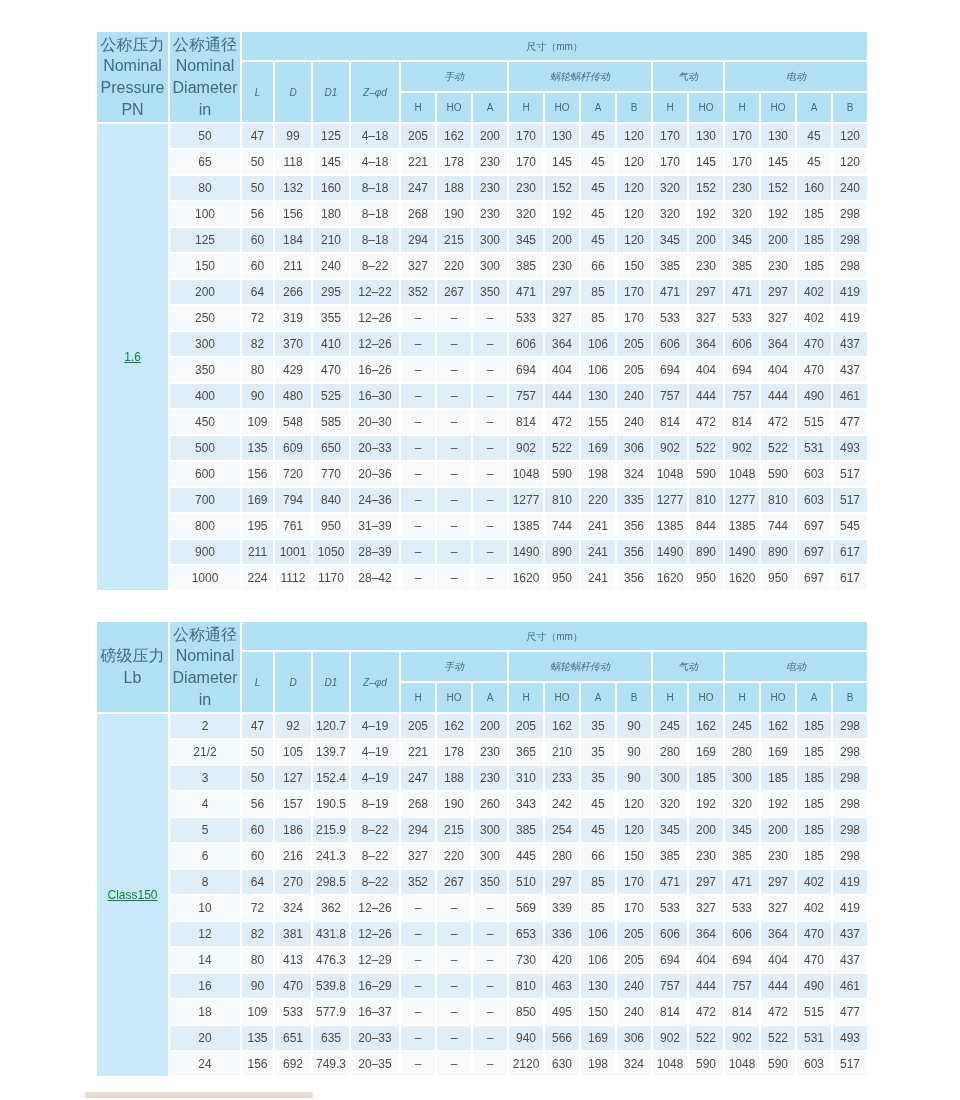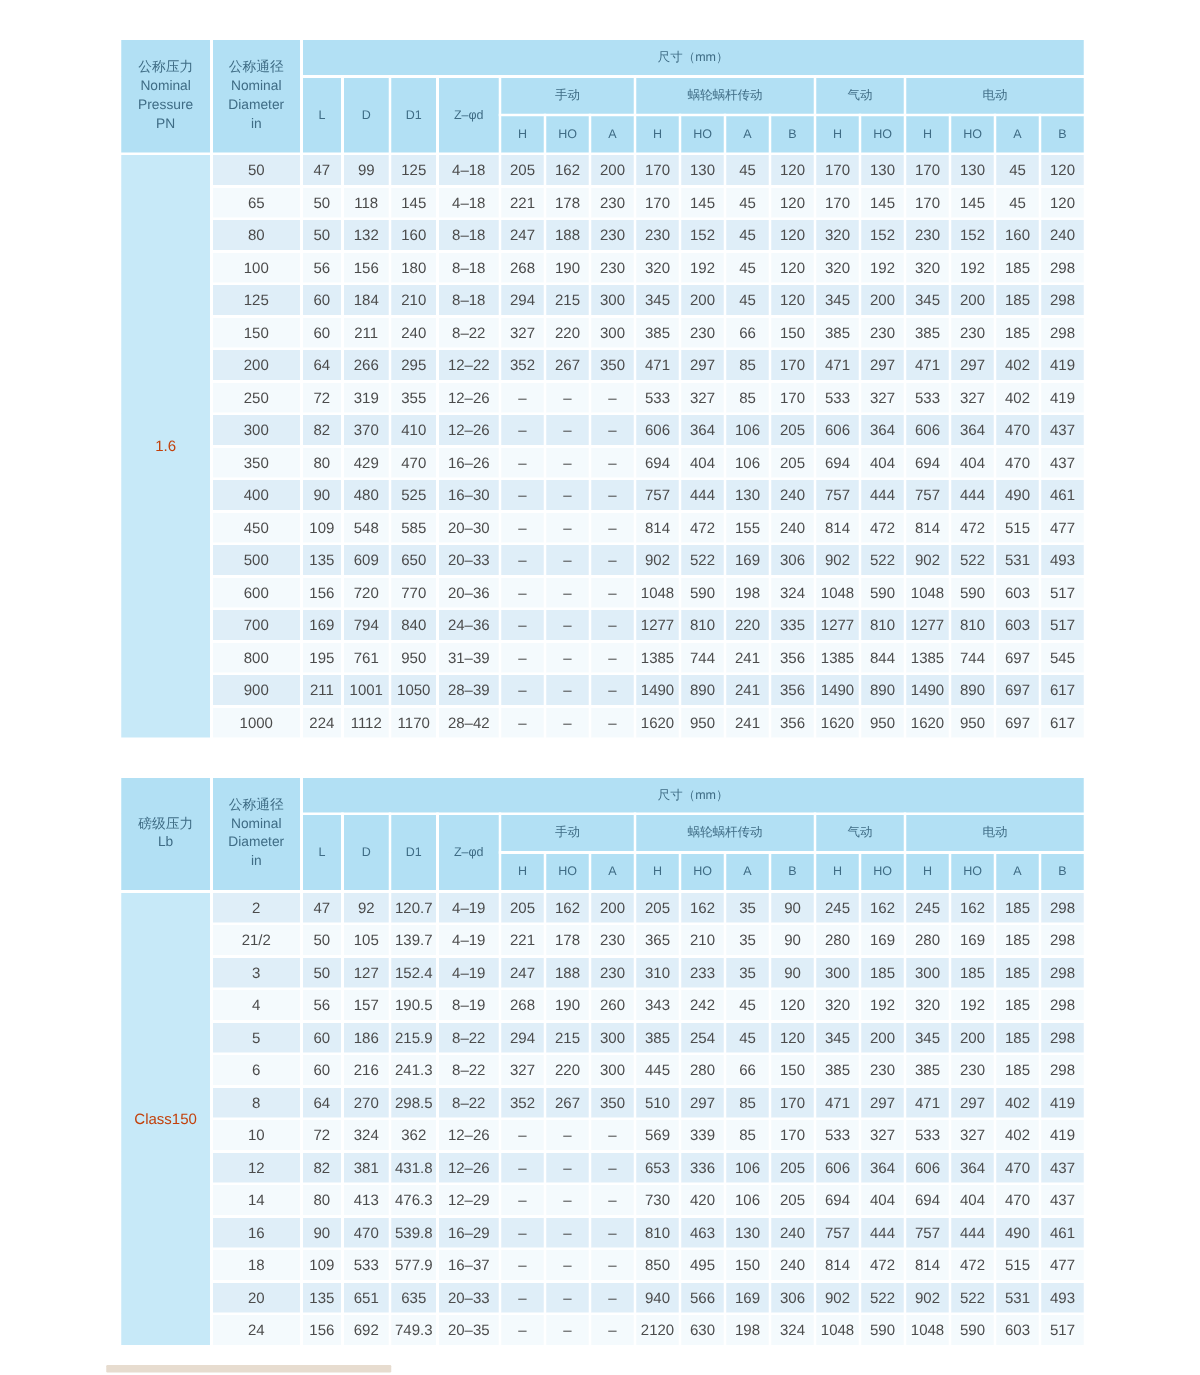--- a/index.html
+++ b/index.html
@@ -15,28 +15,28 @@
   th,td{
     border:2px solid #ffffff;
     padding:0;margin:0;
     text-align:center;vertical-align:middle;
     font-weight:normal;
     overflow:hidden;white-space:nowrap;
   }
   thead th{
     background:#b2e0f4;color:#3f6c85;font-size:10px;line-height:1.3;
   }
-  th.corner{white-space:pre-line;font-size:11px;line-height:1.35;}
+  th.corner{white-space:pre-line;font-size:16px;line-height:1.35;}
   thead tr.r1 th{height:28px;}
-  thead tr.r2 th{height:29px;}
+  thead tr.r2 th{height:29px;font-style:italic;}
   thead tr.r3 th{height:29px;}
   tbody tr{height:26px;}
   tbody td{font-size:12px;color:#4b4b4b;}
   td.press{
-    background:#c7e9f8;color:#c2410c;font-size:12px;
+    background:#c7e9f8;color:#15803d;font-size:12px;text-decoration:underline;
   }
   tr.odd  td.cell{background:#dfeef8;}
   tr.even td.cell{background:#f4fafd;}
   .cropped-bar{
     position:absolute;left:85px;top:1092px;width:228px;height:6px;
     background:#e7dccf;border-radius:1px;
   }
 </style>
 </head>
 <body>

